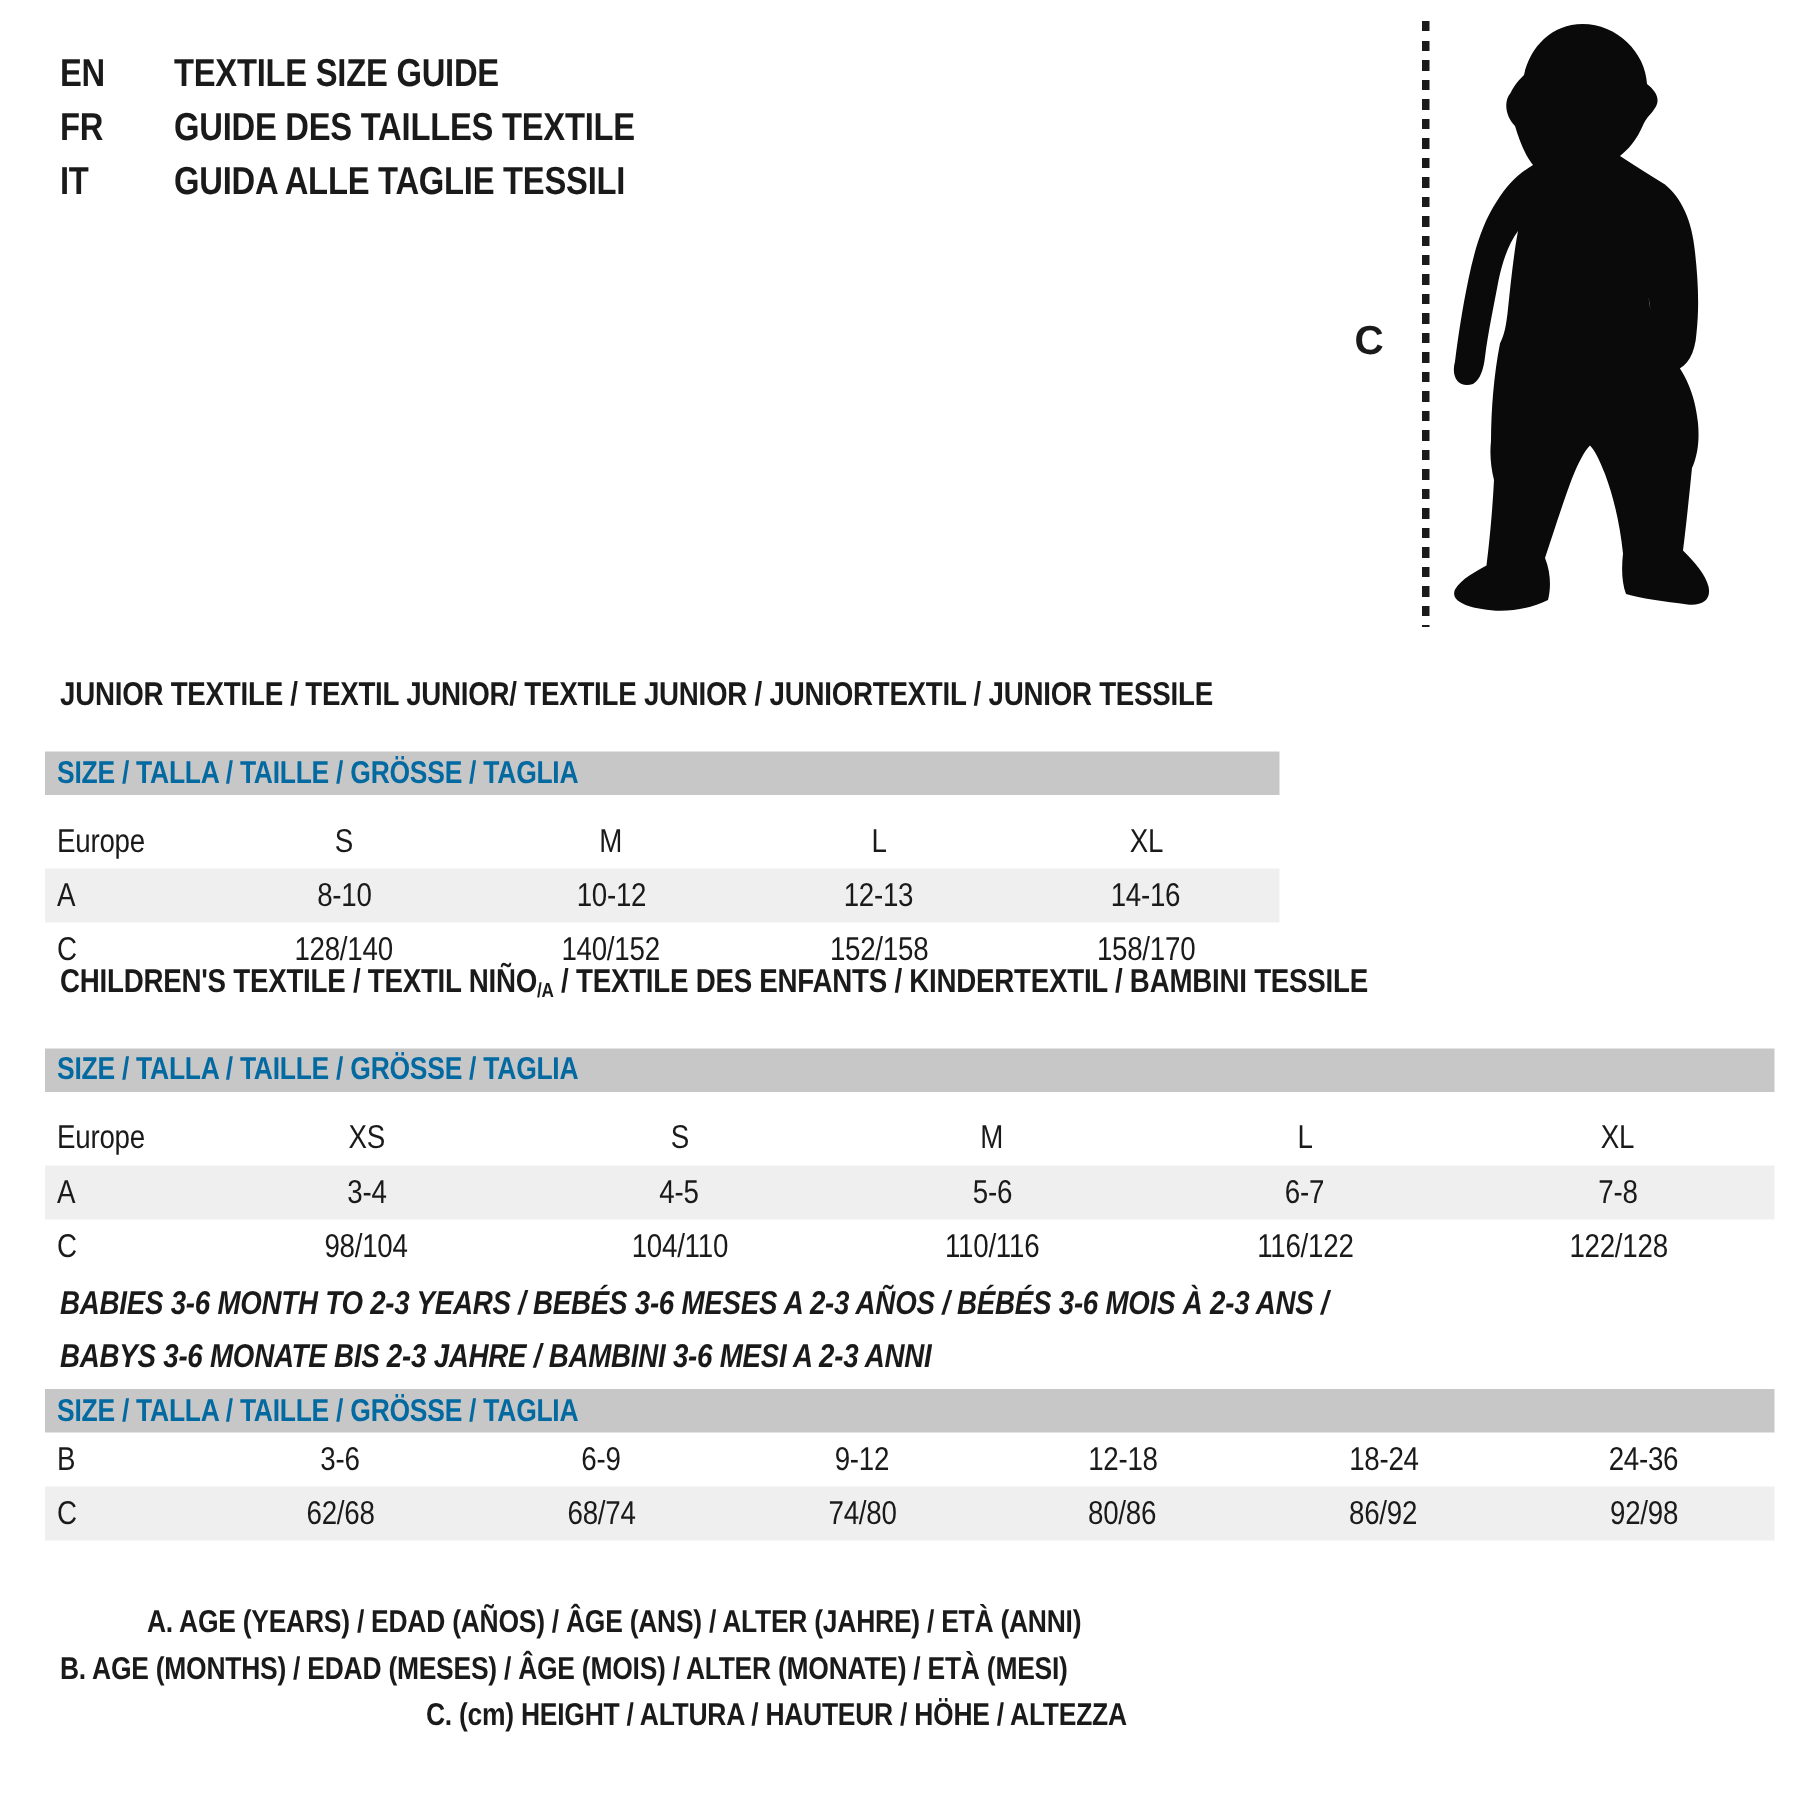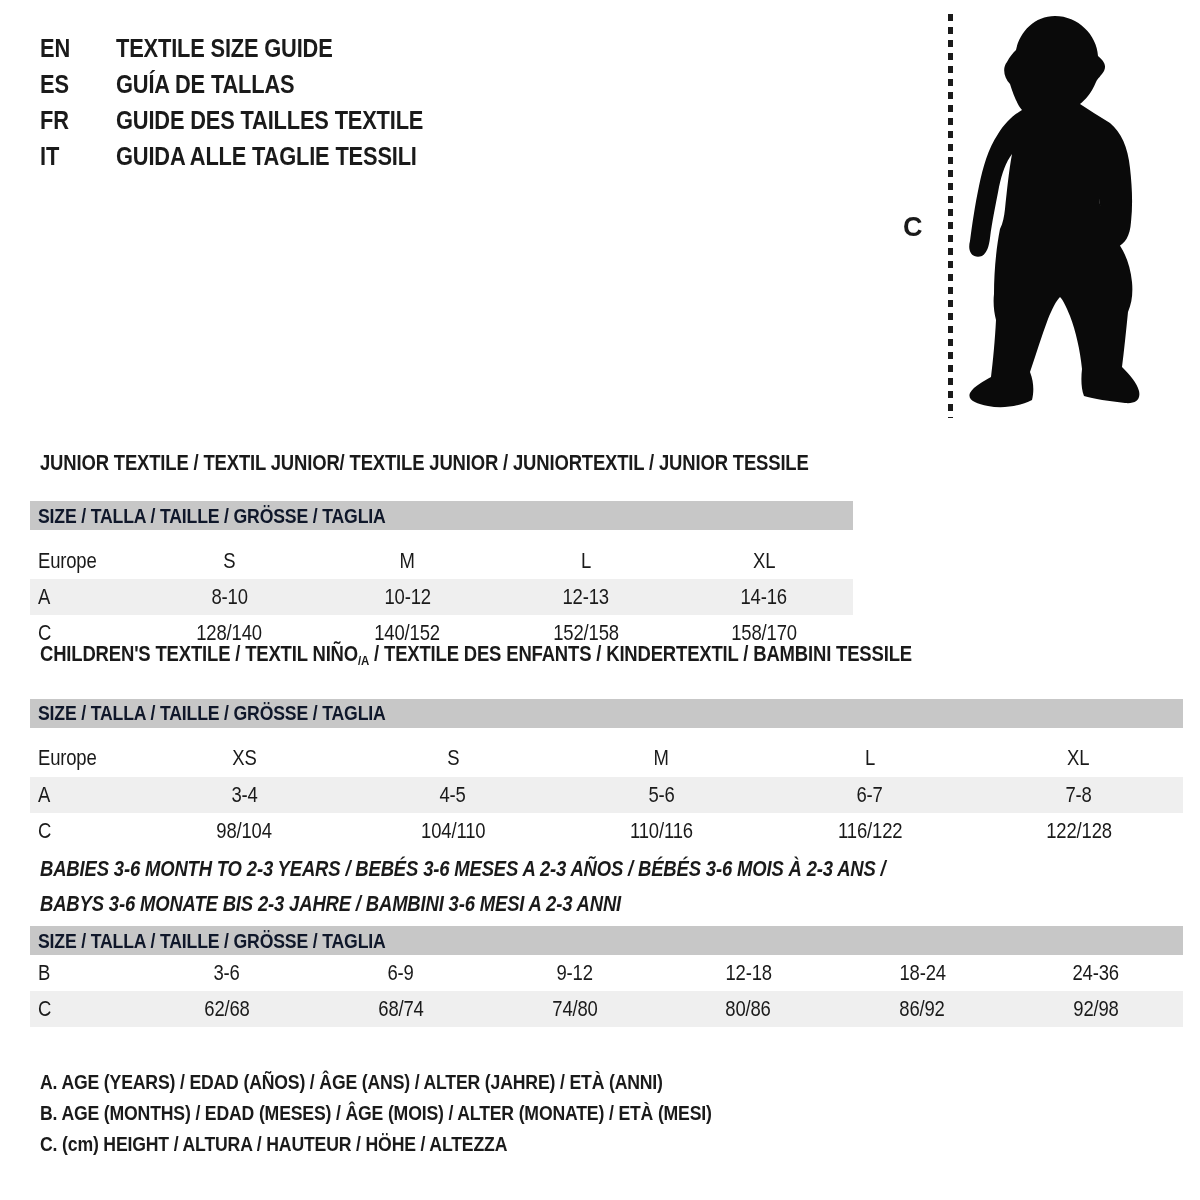--- a/index.html
+++ b/index.html
@@ -34,46 +34,42 @@
   .baby-svg{position:absolute;left:960px;top:10px;}
 
   
   .tbl{position:absolute;left:30px;}
   .tbl-title{font-weight:700;font-size:22px;line-height:22px;padding-left:10px;}
   .tbl-title .sub{font-size:.62em;vertical-align:-.28em;}
   .t2-title{line-height:35px;padding-left:10px;font-weight:700;font-size:22px;font-style:italic;}
   .hdr{
     margin-top:27px;height:29px;background:var(--header-bar);
     display:flex;align-items:center;padding-left:8px;
-    font-weight:700;font-size:21px;color:#0f172a;
+    font-weight:700;font-size:21px;color:#0369a1;
   }
   .t2 .hdr{margin-top:5px;}
   .trow{display:flex;align-items:center;height:36px;font-size:22px;}
   .trow.region{height:37px;margin-top:12px;}
   .trow.shaded{background:var(--row-stripe);}
   .tlabel{width:110px;padding-left:8px;flex:0 0 110px;}
   .tcell{flex:1;text-align:center;}
 
   
   .legend{position:absolute;left:40px;top:1066px;}
-  .legend-line{height:31px;display:flex;align-items:center;font-weight:700;font-size:21px;}
+  .legend-line{height:31px;display:flex;align-items:center;font-weight:700;font-size:21px;justify-content:flex-end;}
 </style>
 </head>
 <body>
 
 <div class="page">
 
   <div class="lang-block" id="langs">
       <div class="lang-row">
         <div class="lang-code"><span class="cx">EN</span></div>
         <div class="lang-title"><span class="cx">TEXTILE SIZE GUIDE</span></div>
-      </div>
-      <div class="lang-row">
-        <div class="lang-code"><span class="cx">ES</span></div>
-        <div class="lang-title"><span class="cx">GUÍA DE TALLAS</span></div>
       </div>
       <div class="lang-row">
         <div class="lang-code"><span class="cx">FR</span></div>
         <div class="lang-title"><span class="cx">GUIDE DES TAILLES TEXTILE</span></div>
       </div>
       <div class="lang-row">
         <div class="lang-code"><span class="cx">IT</span></div>
         <div class="lang-title"><span class="cx">GUIDA ALLE TAGLIE TESSILI</span></div>
       </div>
     </div>

